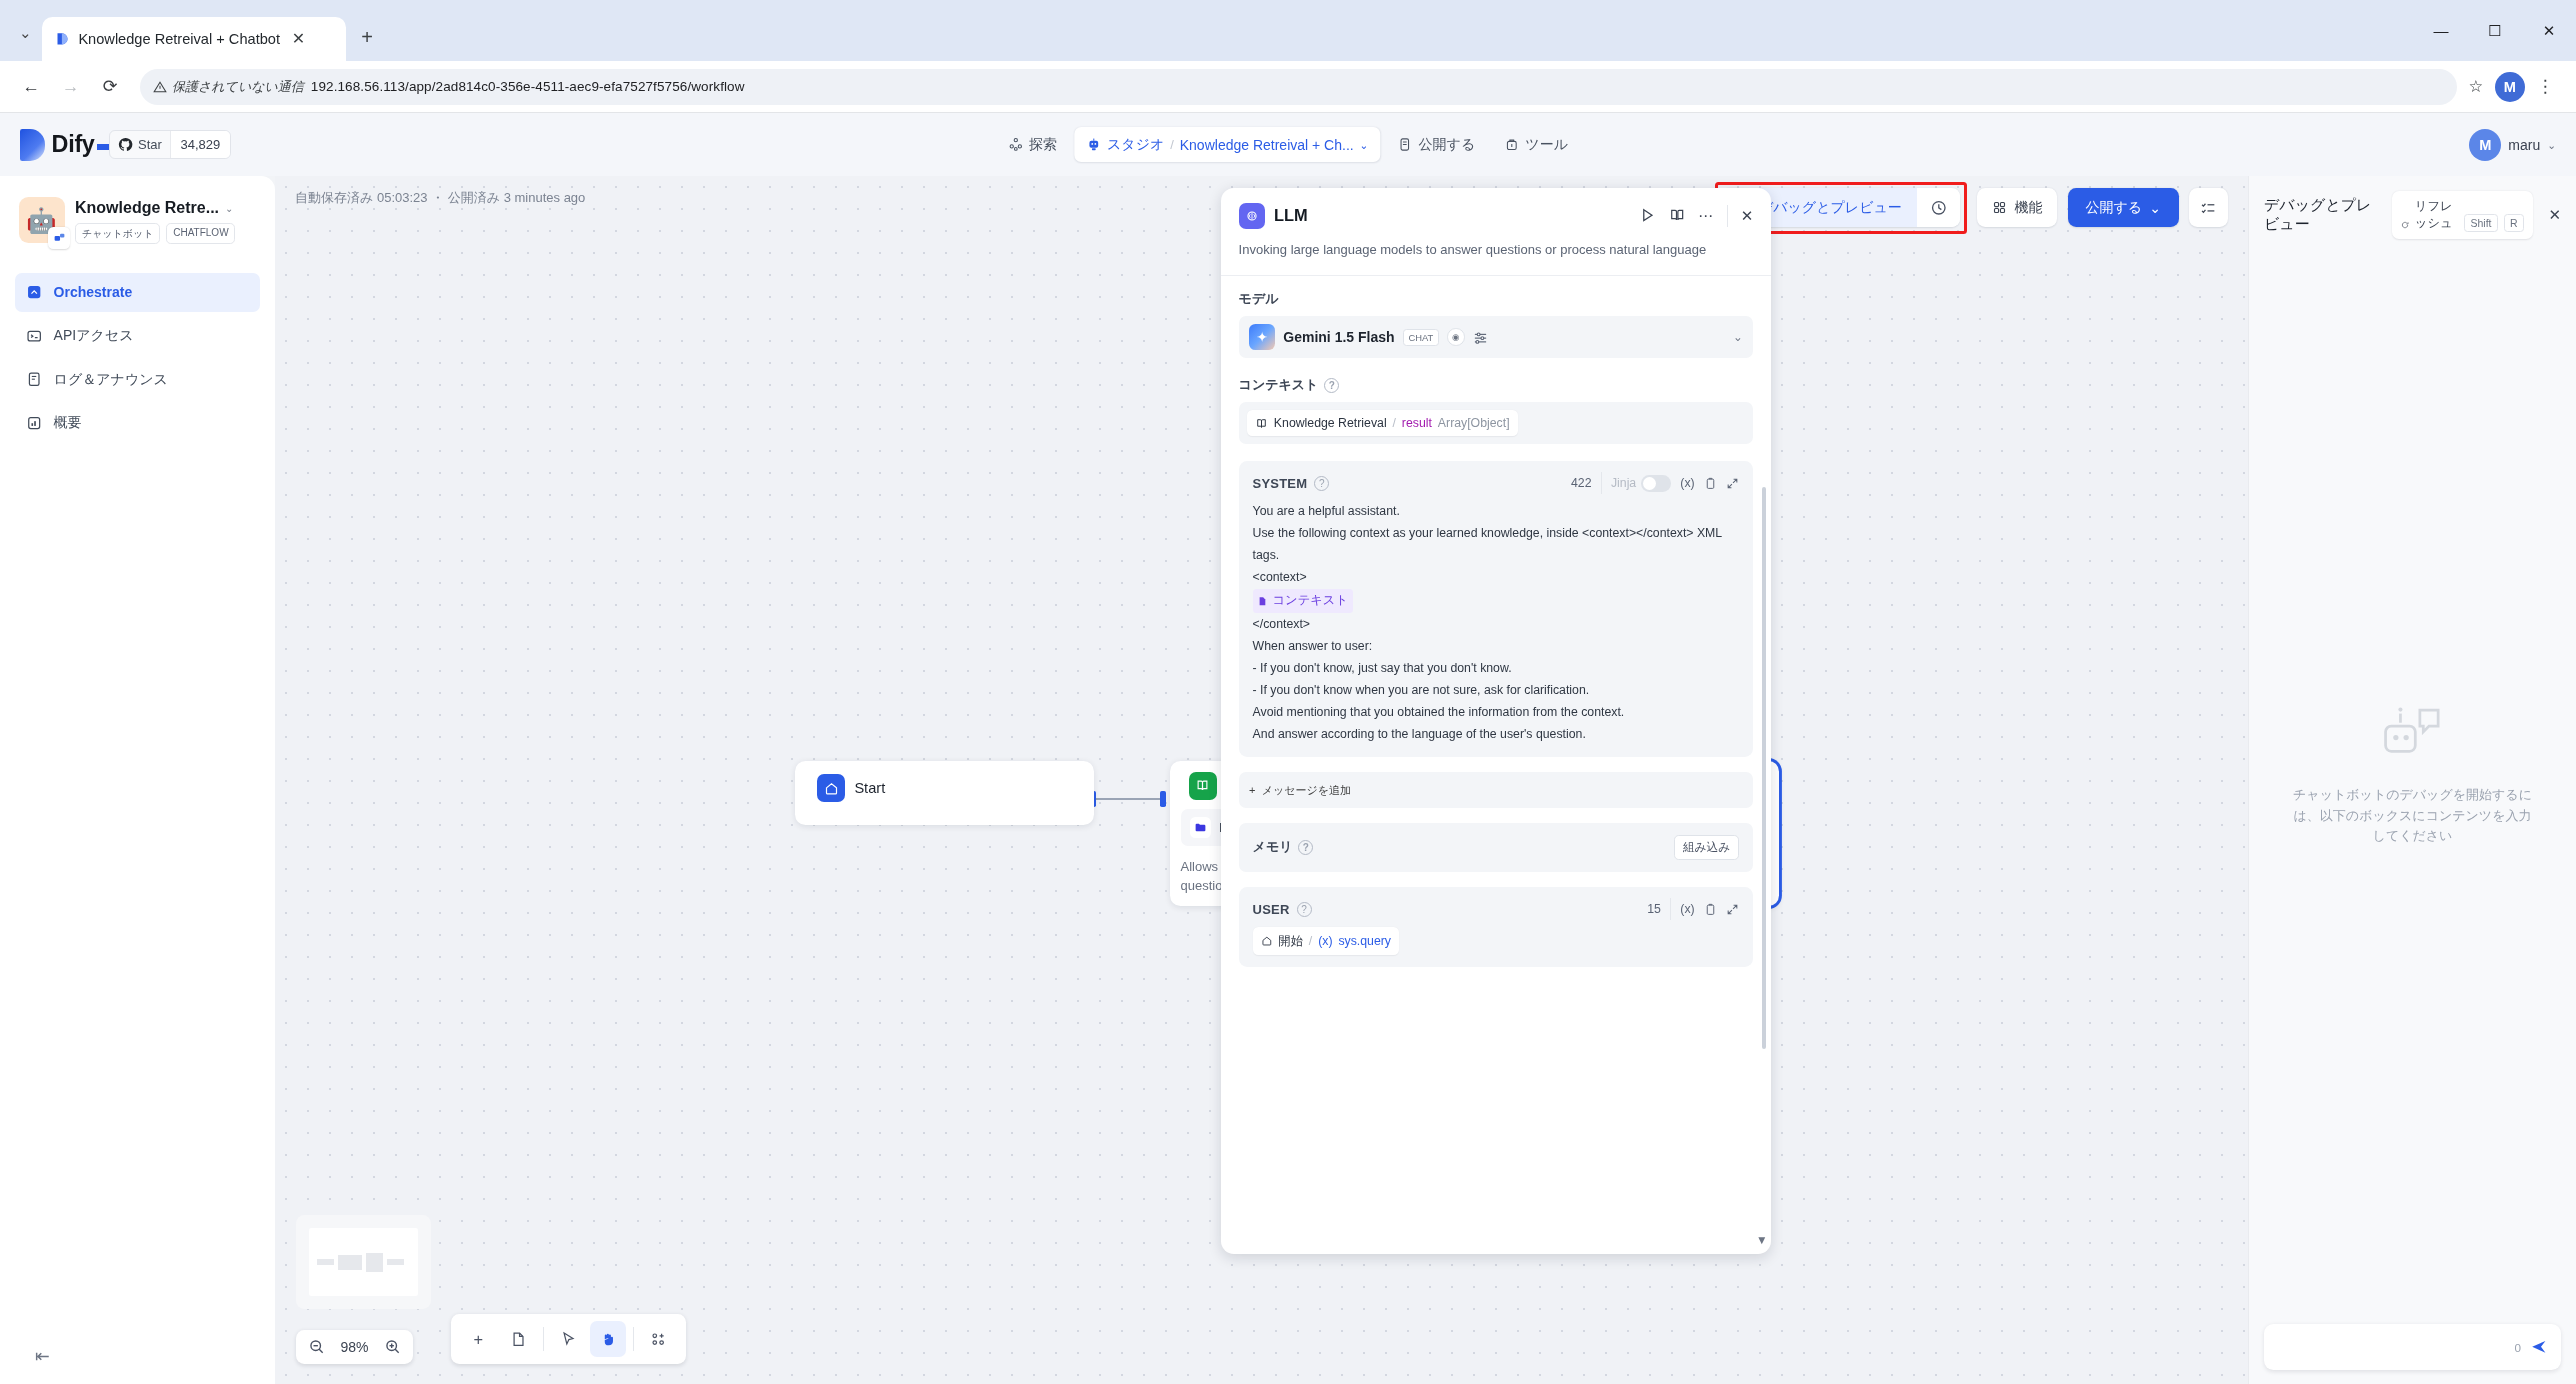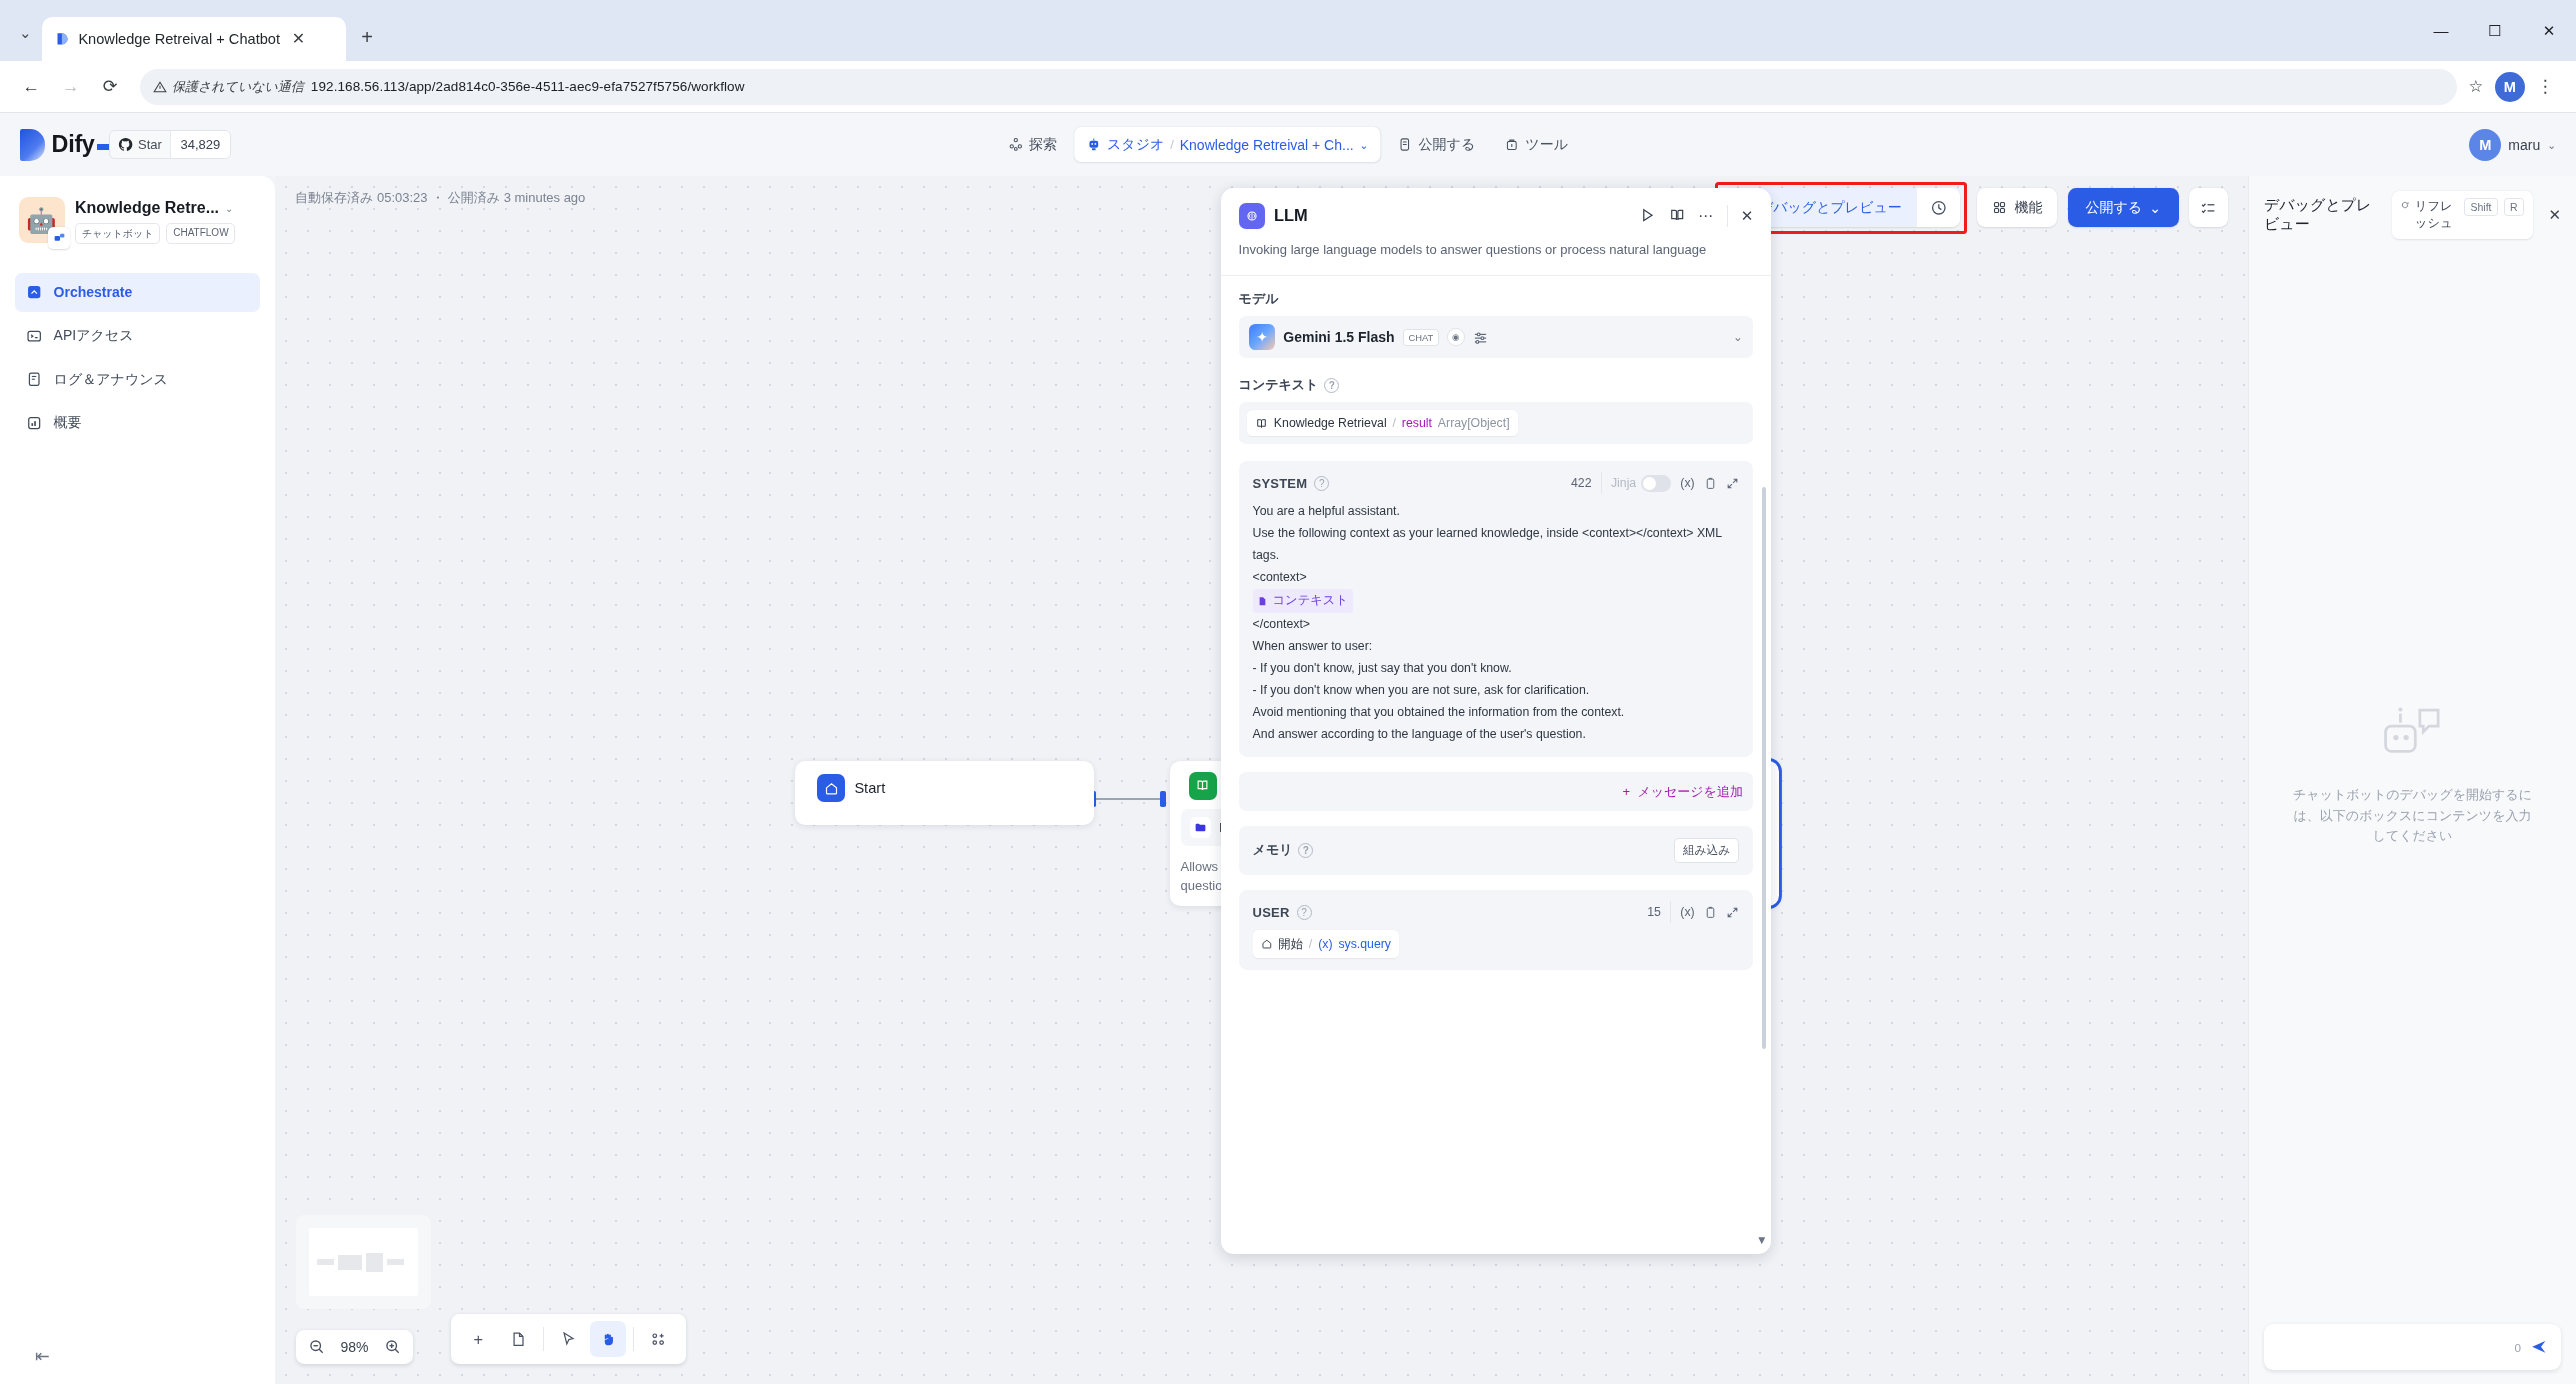--- a/index.html
+++ b/index.html
@@ -219,39 +219,39 @@
   .prompt-tools { margin-left:auto; display:flex; align-items:center; gap:9.4px; color:#5a6374; font-size:12.3px;}
   .count-num { font-size:12.3px; color:#5a6374; }
   .jinja-wrap { display:flex; align-items:center; gap:4.7px; color:#b5bbc5; font-size:12.3px;}
   .toggle { width:30px; height:16.4px; border-radius:8.2px; background:#dfe3e9; position:relative;}
   .toggle::after { content:""; position:absolute; left:1.8px; top:1.8px; width:13px; height:13px;
                    border-radius:50%; background:#fff;}
   .prompt-text { font-size:12.3px; line-height: 1.78; color:#2f3743; white-space:pre-wrap;}
   .var-inline { background:#efe9fe; border-radius:3.5px; padding: 1.2px 4.7px; color:#6b3fe0;
                 display:inline-flex; align-items:center; gap:4.7px;}
   .add-msg { margin-top: 15px; background:#f3f5f8; border-radius:7px; padding: 10.5px;
-             text-align:right; font-size:13px; color:#a21caf; }
+             text-align:left; font-size:11px; color:#404040; }
   .mem-box { margin-top: 15px; background:#f3f5f8; border-radius:7px; padding: 11.7px 14px;
              display:flex; align-items:center;}
   .mem-chip { margin-left:auto; border:0.6px solid #dfe3e9; background:#fff; border-radius:4.7px;
               padding: 4.1px 8.2px; font-size:11.7px; color:#4a5263;}
   .user-box { margin-top: 15px; background:#f3f5f8; border-radius:8.2px; padding: 11.7px 14px; }
   .user-tag { background:#fff; border-radius:5.3px; padding: 5.3px 8.2px; display:inline-flex;
               align-items:center; gap:5.9px; font-size:12.3px; color:#2c3441; box-shadow:0 0.6px 1.2px rgba(16,24,40,.06);}
   .user-tag .q { color:#2b5ce6;}
   .panel-scroll { position:absolute; right:4.7px; top: 211px; width:4.7px; height: 562px;
                   background:#cbd1da; border-radius:2.9px;}
   .panel-scroll-down { position:absolute; right:3.5px; bottom: 8.2px; font-size:11.7px; color:#6d7584;}
 
   
   .preview-panel { width: 328px; background:#f8f9fb; flex:none; display:flex; flex-direction:column;
                    border-left:0.6px solid #e9ebef;}
   .pv-head { display:flex; align-items:center; padding: 15px 15px 0 15px; gap: 10.5px;}
   .pv-title { font-size:15px; color:#1d232d; font-weight:500;}
-  .pv-refresh { margin-left:auto; display:flex; align-items:flex-start; gap:5.9px; background:#fff;
+  .pv-refresh { margin-left:auto; display:flex; align-items:flex-end; gap:5.9px; background:#fff;
                 border-radius:7px; padding: 7px 9.4px; box-shadow:0 0.6px 1.8px rgba(16,24,40,.10);
                 font-size:12.3px; color:#3c4452;}
   .kbd { border:0.6px solid #e1e4ea; border-radius:3.5px; padding: 1.8px 5.3px; font-size:10.5px; color:#6b7380; background:#fff;}
   .pv-close { font-size:15px; color:#3c4452; padding-left: 4.7px;}
   .pv-empty { flex:1; display:flex; flex-direction:column; align-items:center; justify-content:center;
               padding: 0 41px; gap: 20px;}
   .pv-empty-text { font-size:13px; line-height:1.6; color:#9aa2af; text-align:center;}
   .pv-input-wrap { padding: 15px; }
   .pv-input { background:#fff; border-radius:9.4px; box-shadow:0 1.2px 4.7px rgba(16,24,40,.10);
               height: 46px; display:flex; align-items:center; padding: 0 13px; gap: 9.4px;}

